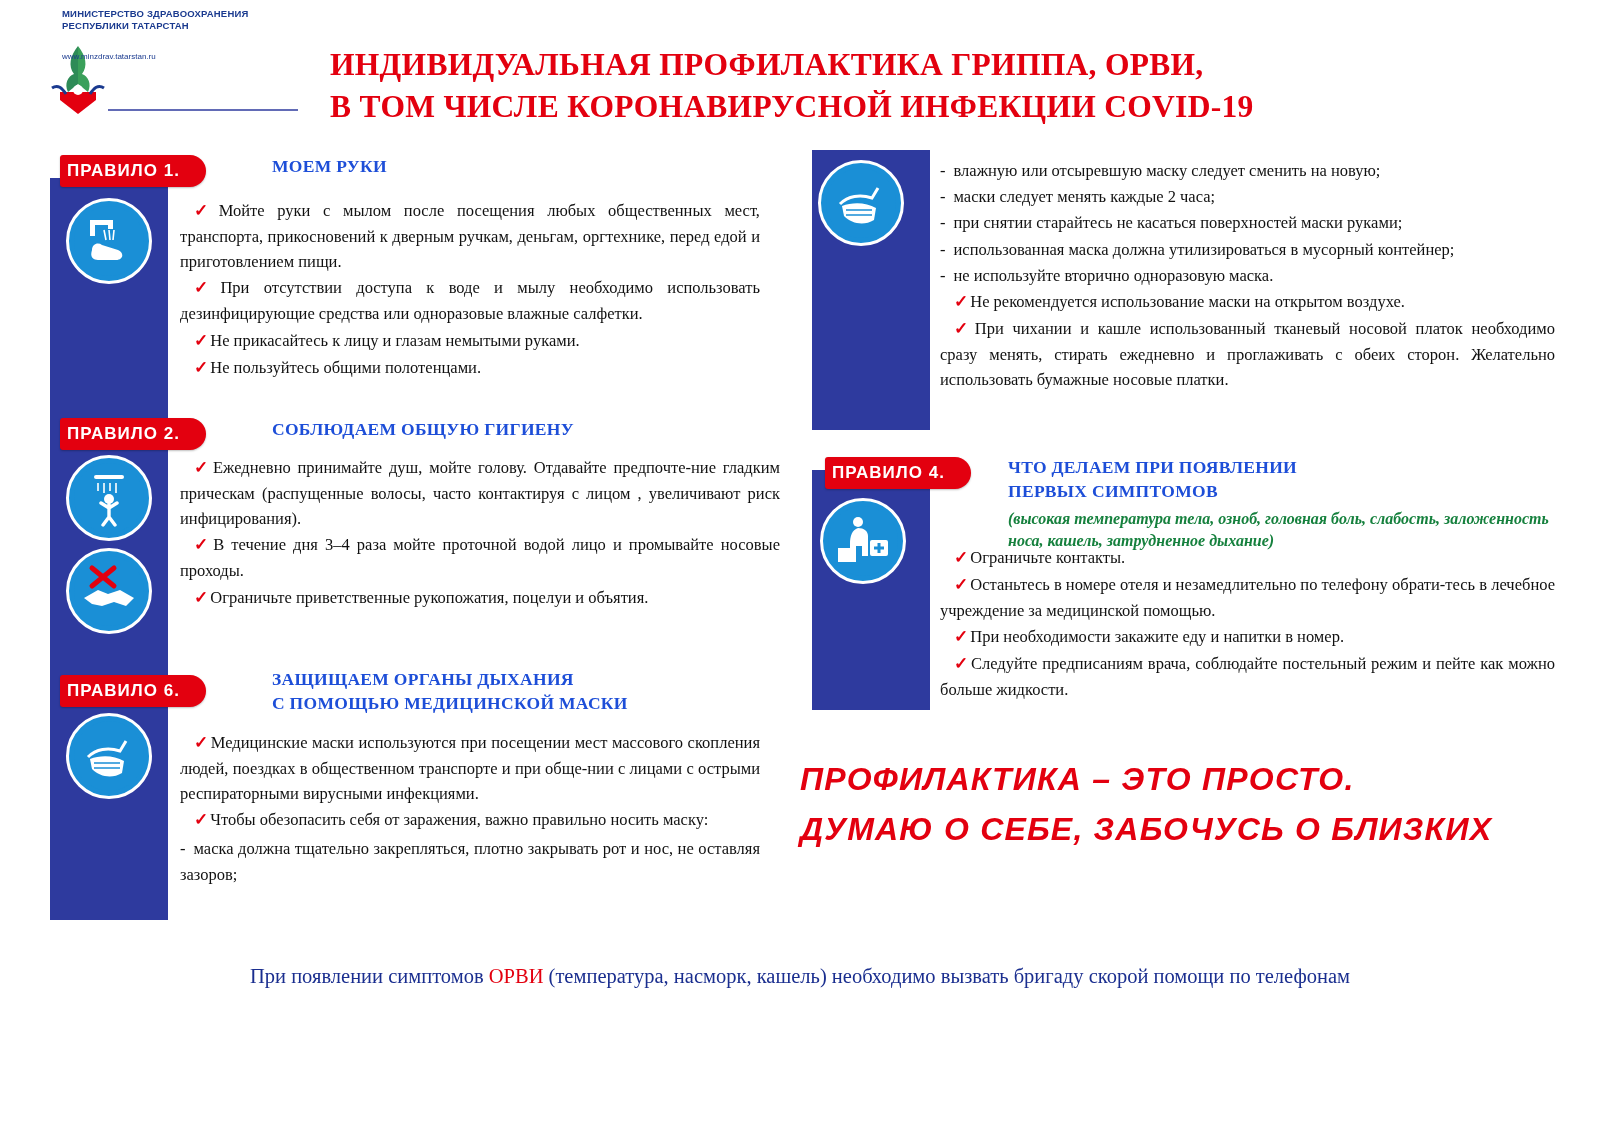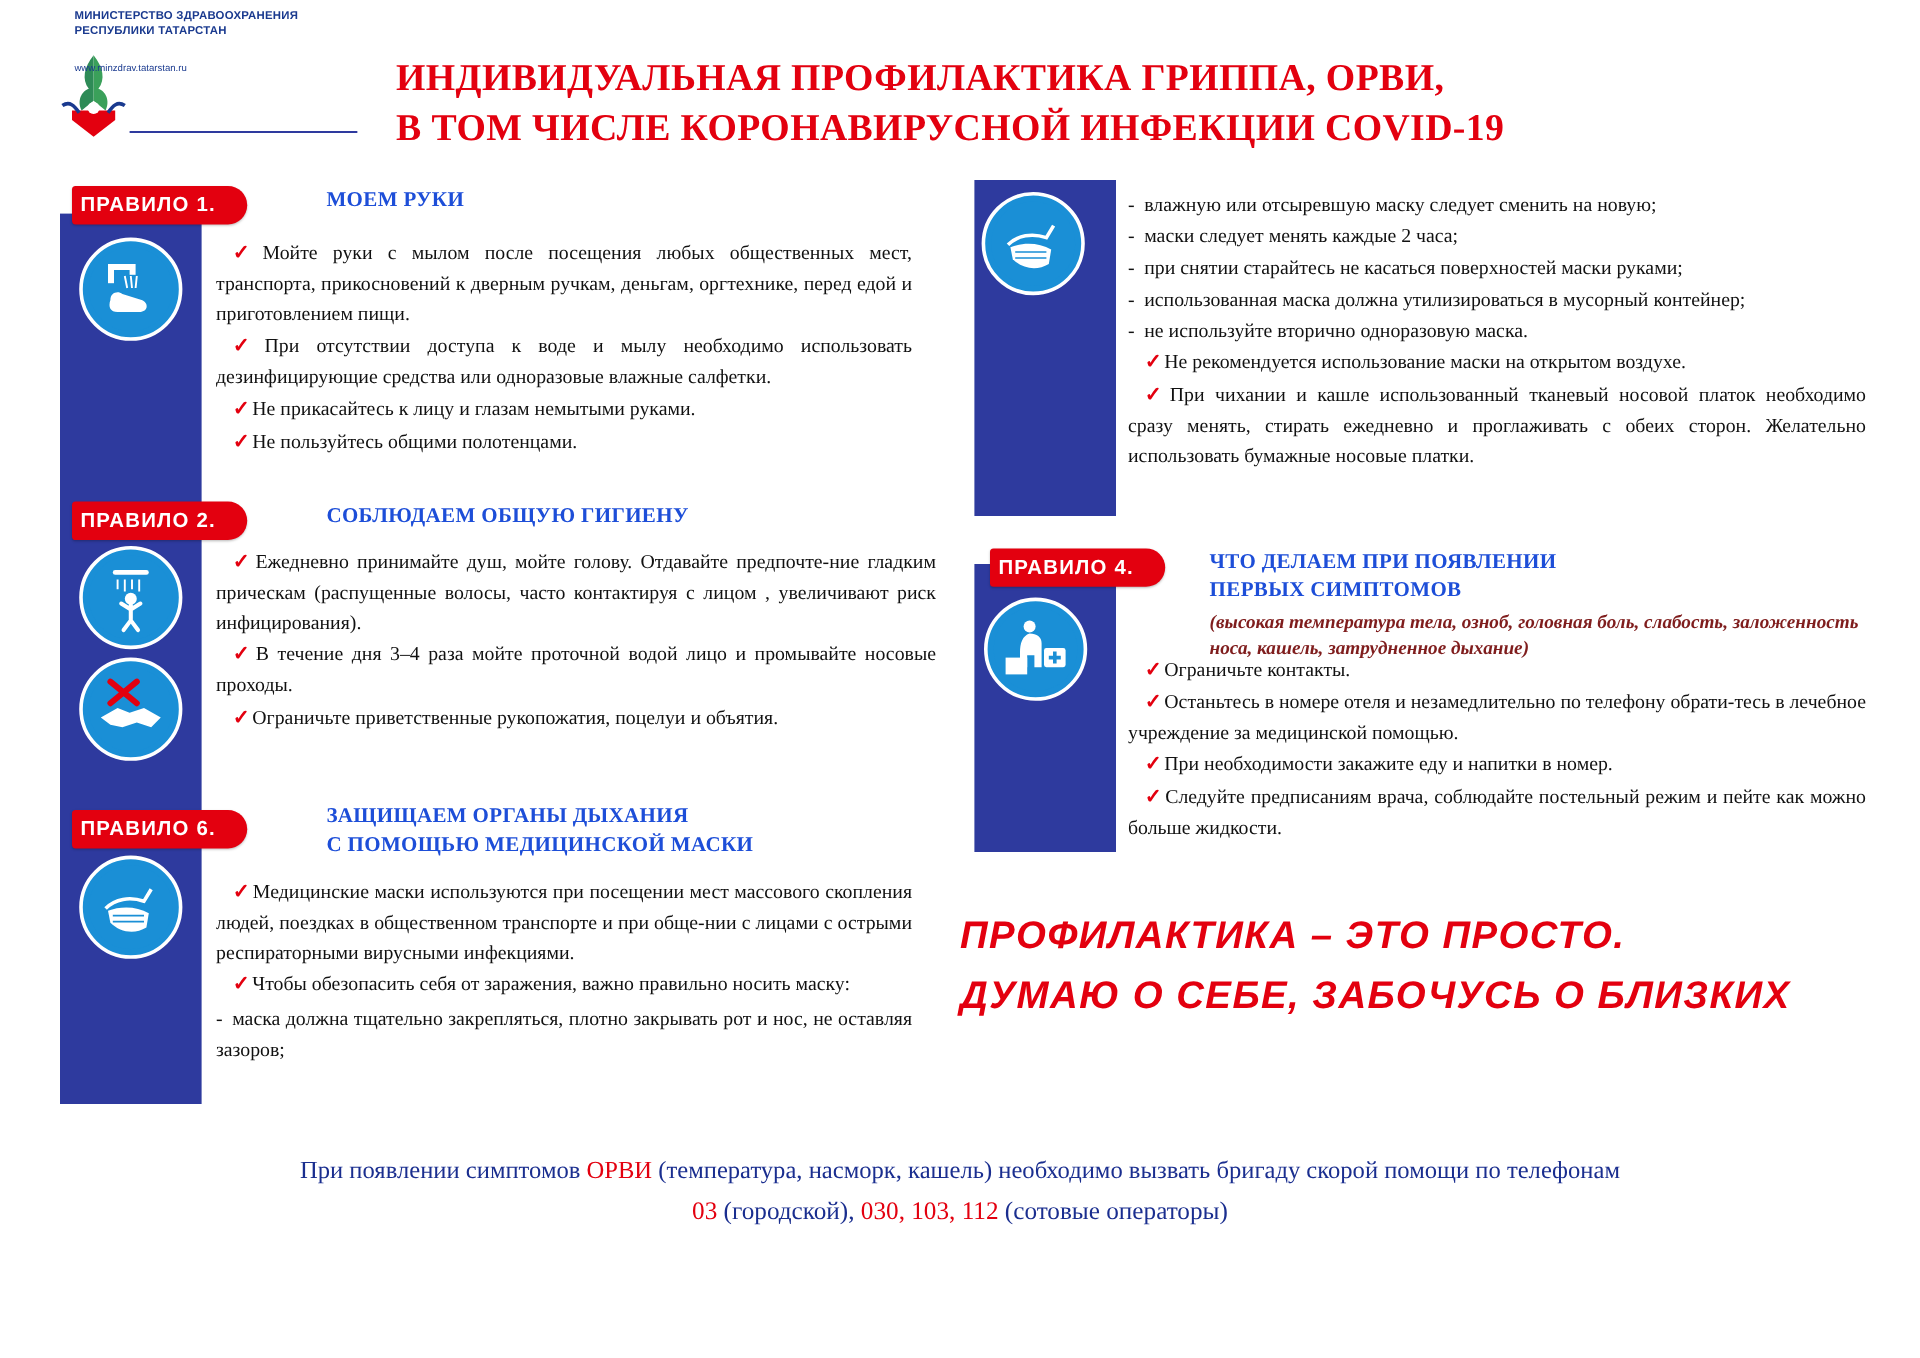--- a/index.html
+++ b/index.html
@@ -125,21 +125,21 @@
     font-weight: bold;
     font-size: 17px;
     padding-right: 2px;
   }
   .txt p { margin: 0 0 1px 0; }
   .txt p.ind { text-indent: 14px; }
 
   .italic-note {
     font-style: italic;
     font-weight: bold;
-    color: #7f1d1d;
+    color: #15803d;
     font-size: 16px;
     line-height: 1.4;
   }
 
   
   .slogan {
     position: absolute;
     left: 800px;
     top: 755px;
     width: 770px;
@@ -318,16 +318,13 @@
 
 <div class="slogan">
   <div>ПРОФИЛАКТИКА – ЭТО ПРОСТО.</div>
   <div>ДУМАЮ О СЕБЕ, ЗАБОЧУСЬ О БЛИЗКИХ</div>
 </div>
 
 <div class="footer">
   <div>
     <span>При появлении симптомов </span><span class="red">ОРВИ</span><span> (температура, насморк, кашель) необходимо вызвать бригаду скорой помощи по телефонам</span>
   </div>
-  <div class="line2">
-    <span class="red">03</span><span> (городской), </span><span class="red">030, 103, 112</span><span> (сотовые операторы)</span>
-  </div>
 </div>
 
 </body></html>

